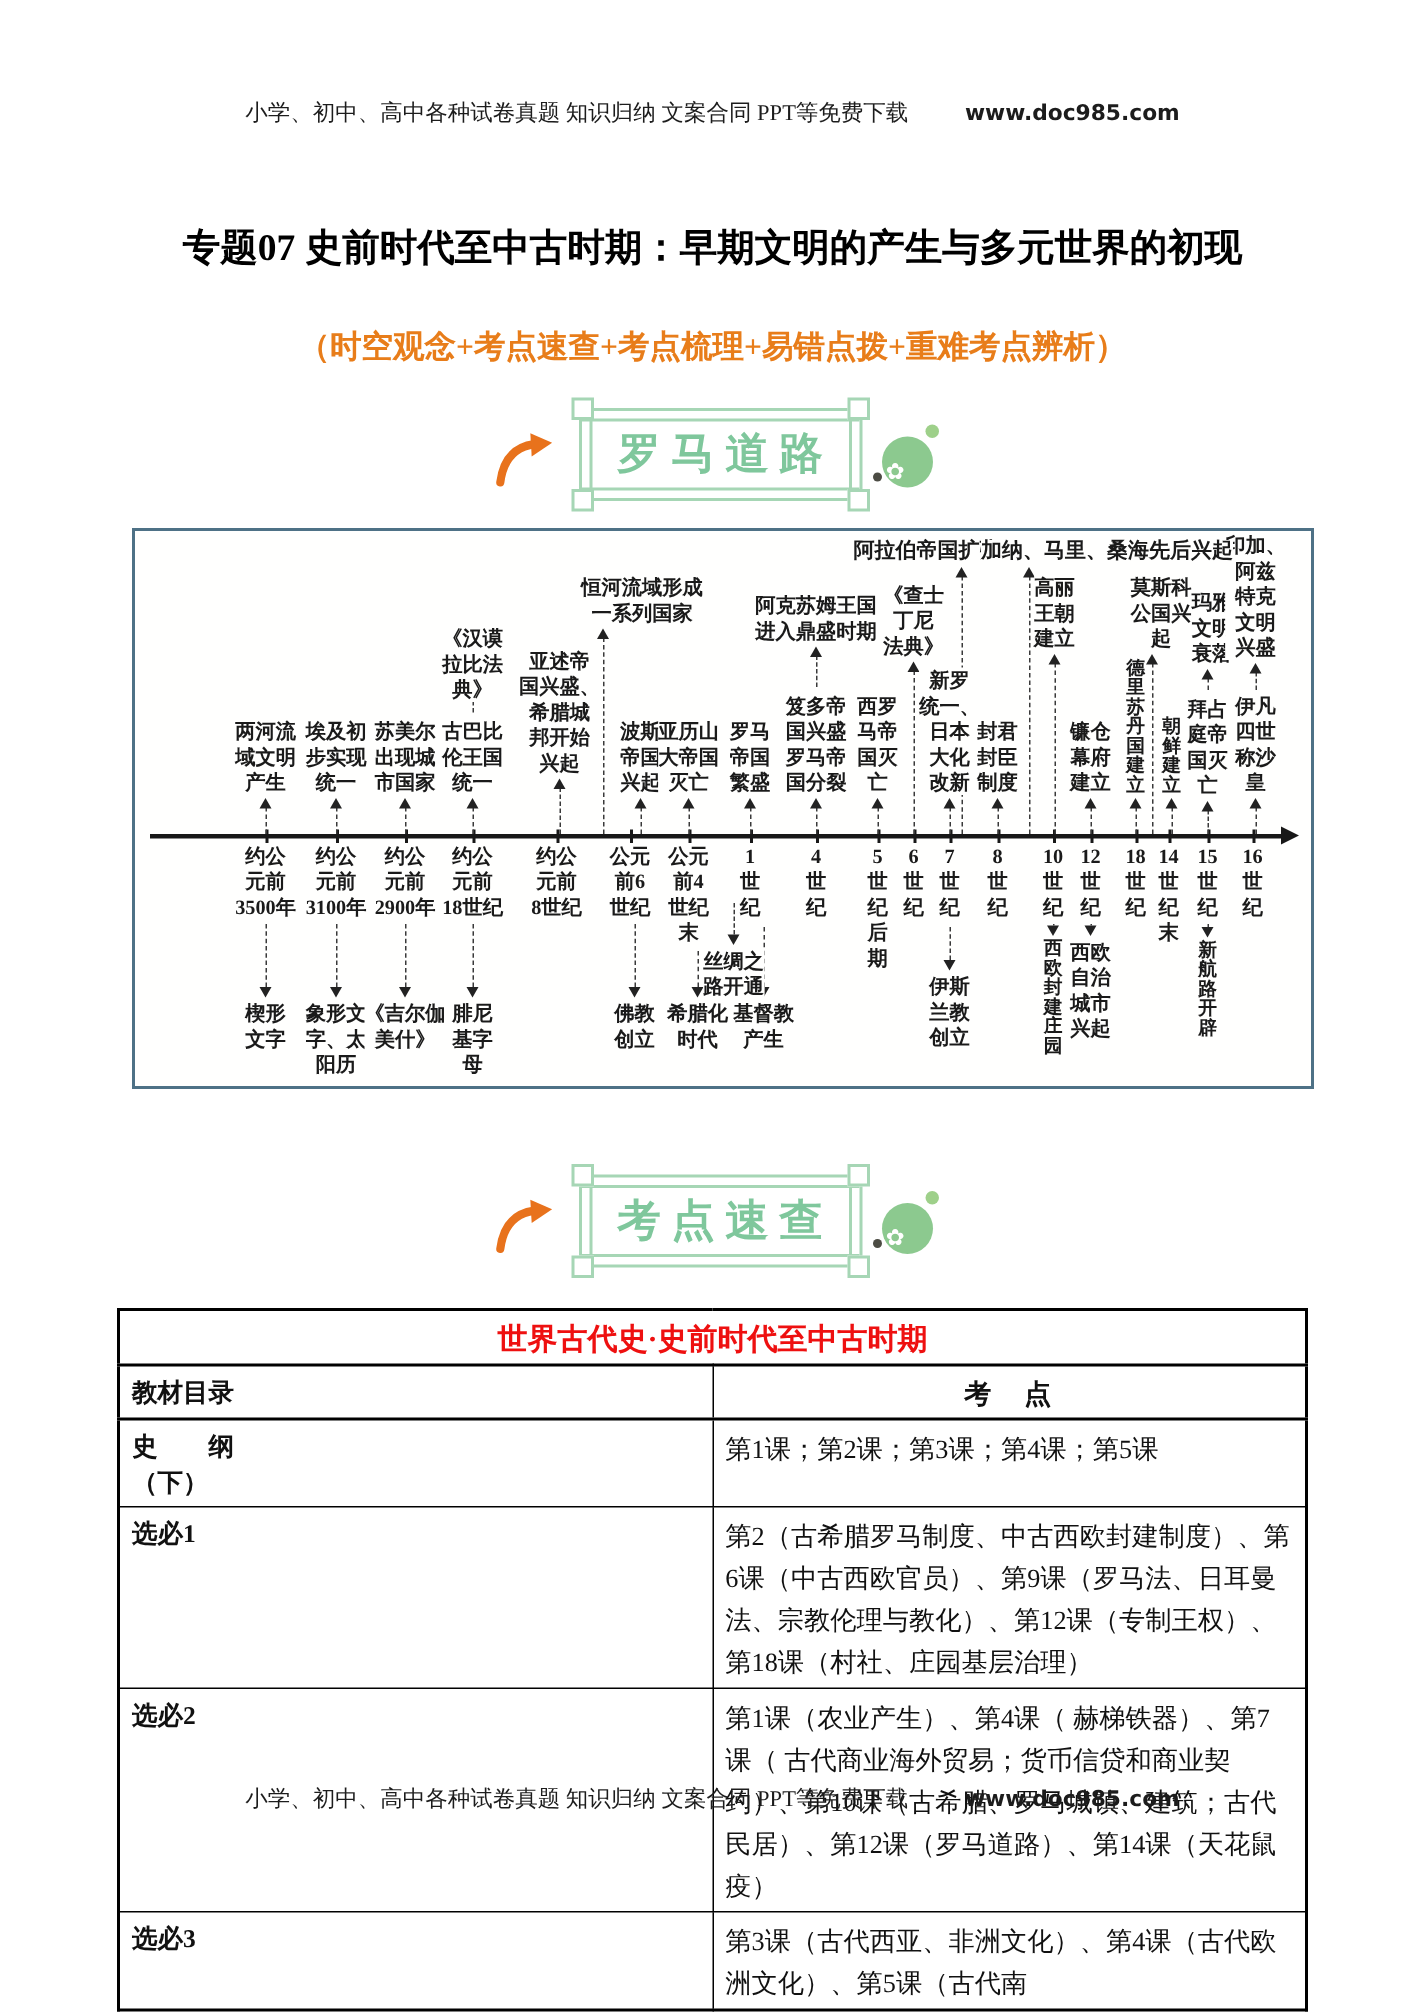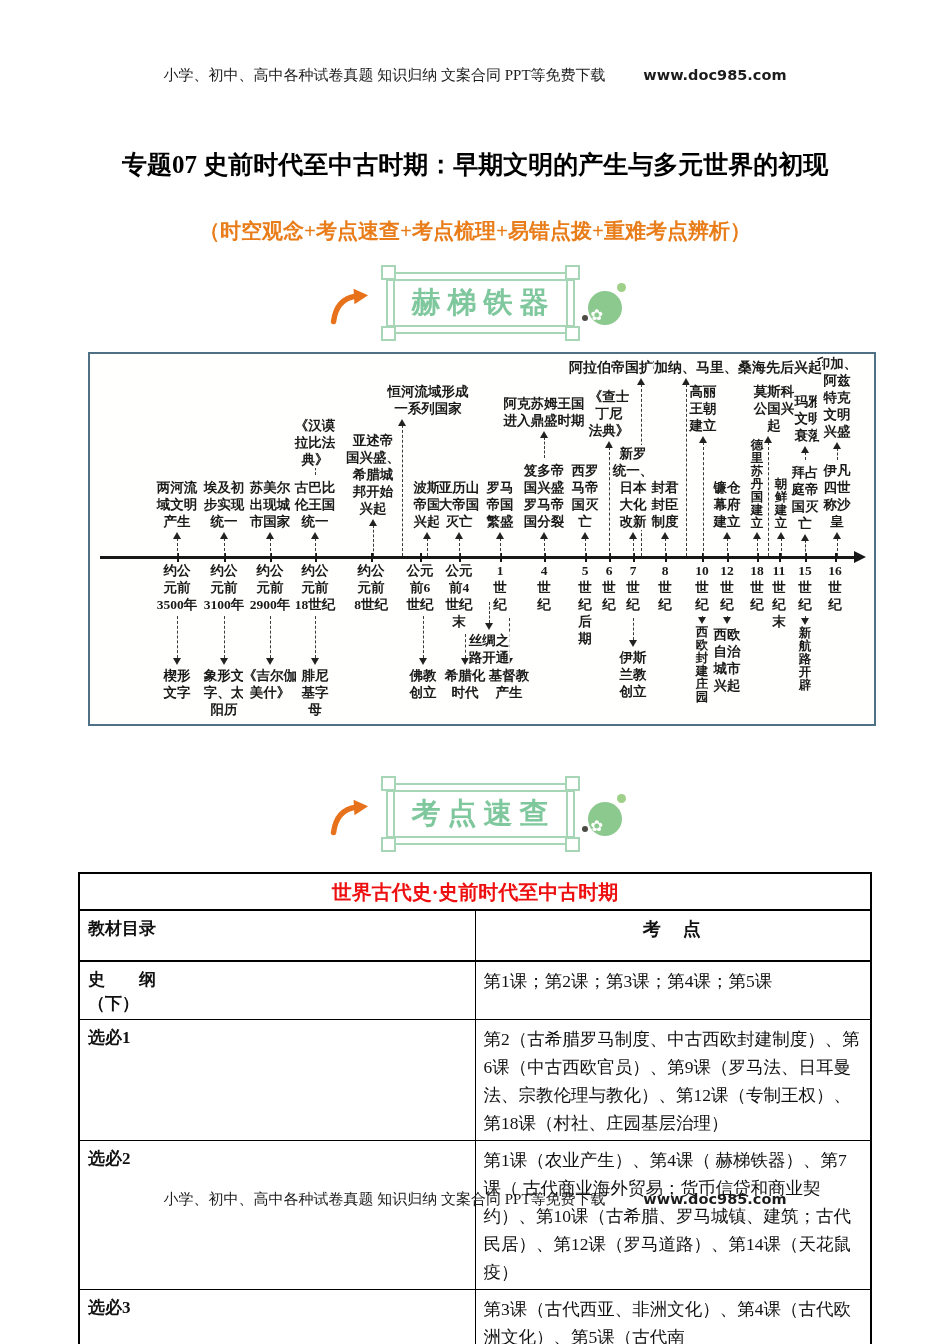--- a/index.html
+++ b/index.html
@@ -51,21 +51,21 @@
   .tl-arrow{position:absolute;width:0;height:0;z-index:1;}
   .tl-arrow.up{border-left:4px solid transparent;border-right:4px solid transparent;border-bottom:7px solid #222;}
   .tl-arrow.down{border-left:4px solid transparent;border-right:4px solid transparent;border-top:7px solid #222;}
   .tl-tick{position:absolute;width:1.5px;height:9px;background:#181818;z-index:0;}
   
   .tbl-wrap{position:absolute;left:78px;top:872px;width:794px;}
   table.kp{border-collapse:collapse;width:794px;table-layout:fixed;border:2px solid #000;}
   table.kp td,table.kp th{border:1px solid #000;vertical-align:top;padding:3px 8px;overflow:hidden;}
   .kp .row-title td{border-bottom:2px solid #000;text-align:center;color:#ee1010;
       font-size:20px;font-weight:bold;padding-top:5px;height:36px;box-sizing:border-box;}
-  .kp .row-head th{border-bottom:2px solid #000;font-size:18px;font-weight:bold;text-align:left;height:51px;box-sizing:border-box;padding-top:6px;}
+  .kp .row-head th{border-bottom:2px solid #000;font-size:18px;font-weight:bold;text-align:left;height:36px;box-sizing:border-box;padding-top:6px;}
   .kp .row-head th.c2{text-align:center;letter-spacing:2px;}
   .kp th.rlab{width:100px;font-size:17px;font-weight:bold;text-align:left;white-space:pre-line;line-height:24px;padding-top:6px;}
   .kp td.rcon{font-size:17.5px;line-height:28px;padding-top:5px;}
 </style>
 </head>
 <body>
 
 <div class="doc-line" id="hdr">
   <span>小学、初中、高中各种试卷真题 知识归纳 文案合同 PPT等免费下载</span>
   <span class="site">www.doc985.com</span>
@@ -76,21 +76,21 @@
 <div class="doc-subtitle">（时空观念+考点速查+考点梳理+易错点拨+重难考点辨析）</div>
 
 <div class="badge-row" style="top:272px">
   <svg class="badge-arrow" viewBox="0 0 44 44">
     <path d="M5,38 C7,22 15,12 30,10" fill="none" stroke="#e8721c" stroke-width="6" stroke-linecap="round"></path>
     <polygon points="27,2 43,9 28,19" fill="#e8721c"></polygon>
   </svg>
   <div class="badge-frame">
     <i class="hl t"></i><i class="hl b"></i><i class="vl l"></i><i class="vl r"></i>
     <i class="sq tl"></i><i class="sq tr"></i><i class="sq bl"></i><i class="sq br"></i>
-    <span class="badge-text">赫梯铁器</span>
+    <span class="badge-text">罗马道路</span>
   </div>
   <div class="badge-ball">
     <span class="flower">✿</span>
     <i class="dot"></i>
       <i class="pit"></i>
   </div>
 </div>
 
 <div class="tl-box" id="tlbox">
   <div class="tl-axis"></div>
@@ -300,21 +300,21 @@
 纪</div>
     <div class="tl-tick" style="left: 637px; top: 199px;"></div>
     <div class="tl-tick-label" style="left: 637px; top: 208px;">12
 世
 纪</div>
     <div class="tl-tick" style="left: 667px; top: 199px;"></div>
     <div class="tl-tick-label" style="left: 667px; top: 208px;">18
 世
 纪</div>
     <div class="tl-tick" style="left: 689px; top: 199px;"></div>
-    <div class="tl-tick-label" style="left: 689px; top: 208px;">11
+    <div class="tl-tick-label" style="left: 689px; top: 208px;">14
 世
 纪
 末</div>
     <div class="tl-tick" style="left: 715px; top: 199px;"></div>
     <div class="tl-tick-label" style="left: 715px; top: 208px;">15
 世
 纪</div>
     <div class="tl-tick" style="left: 745px; top: 199px;"></div>
     <div class="tl-tick-label" style="left: 745px; top: 208px;">16
 世

